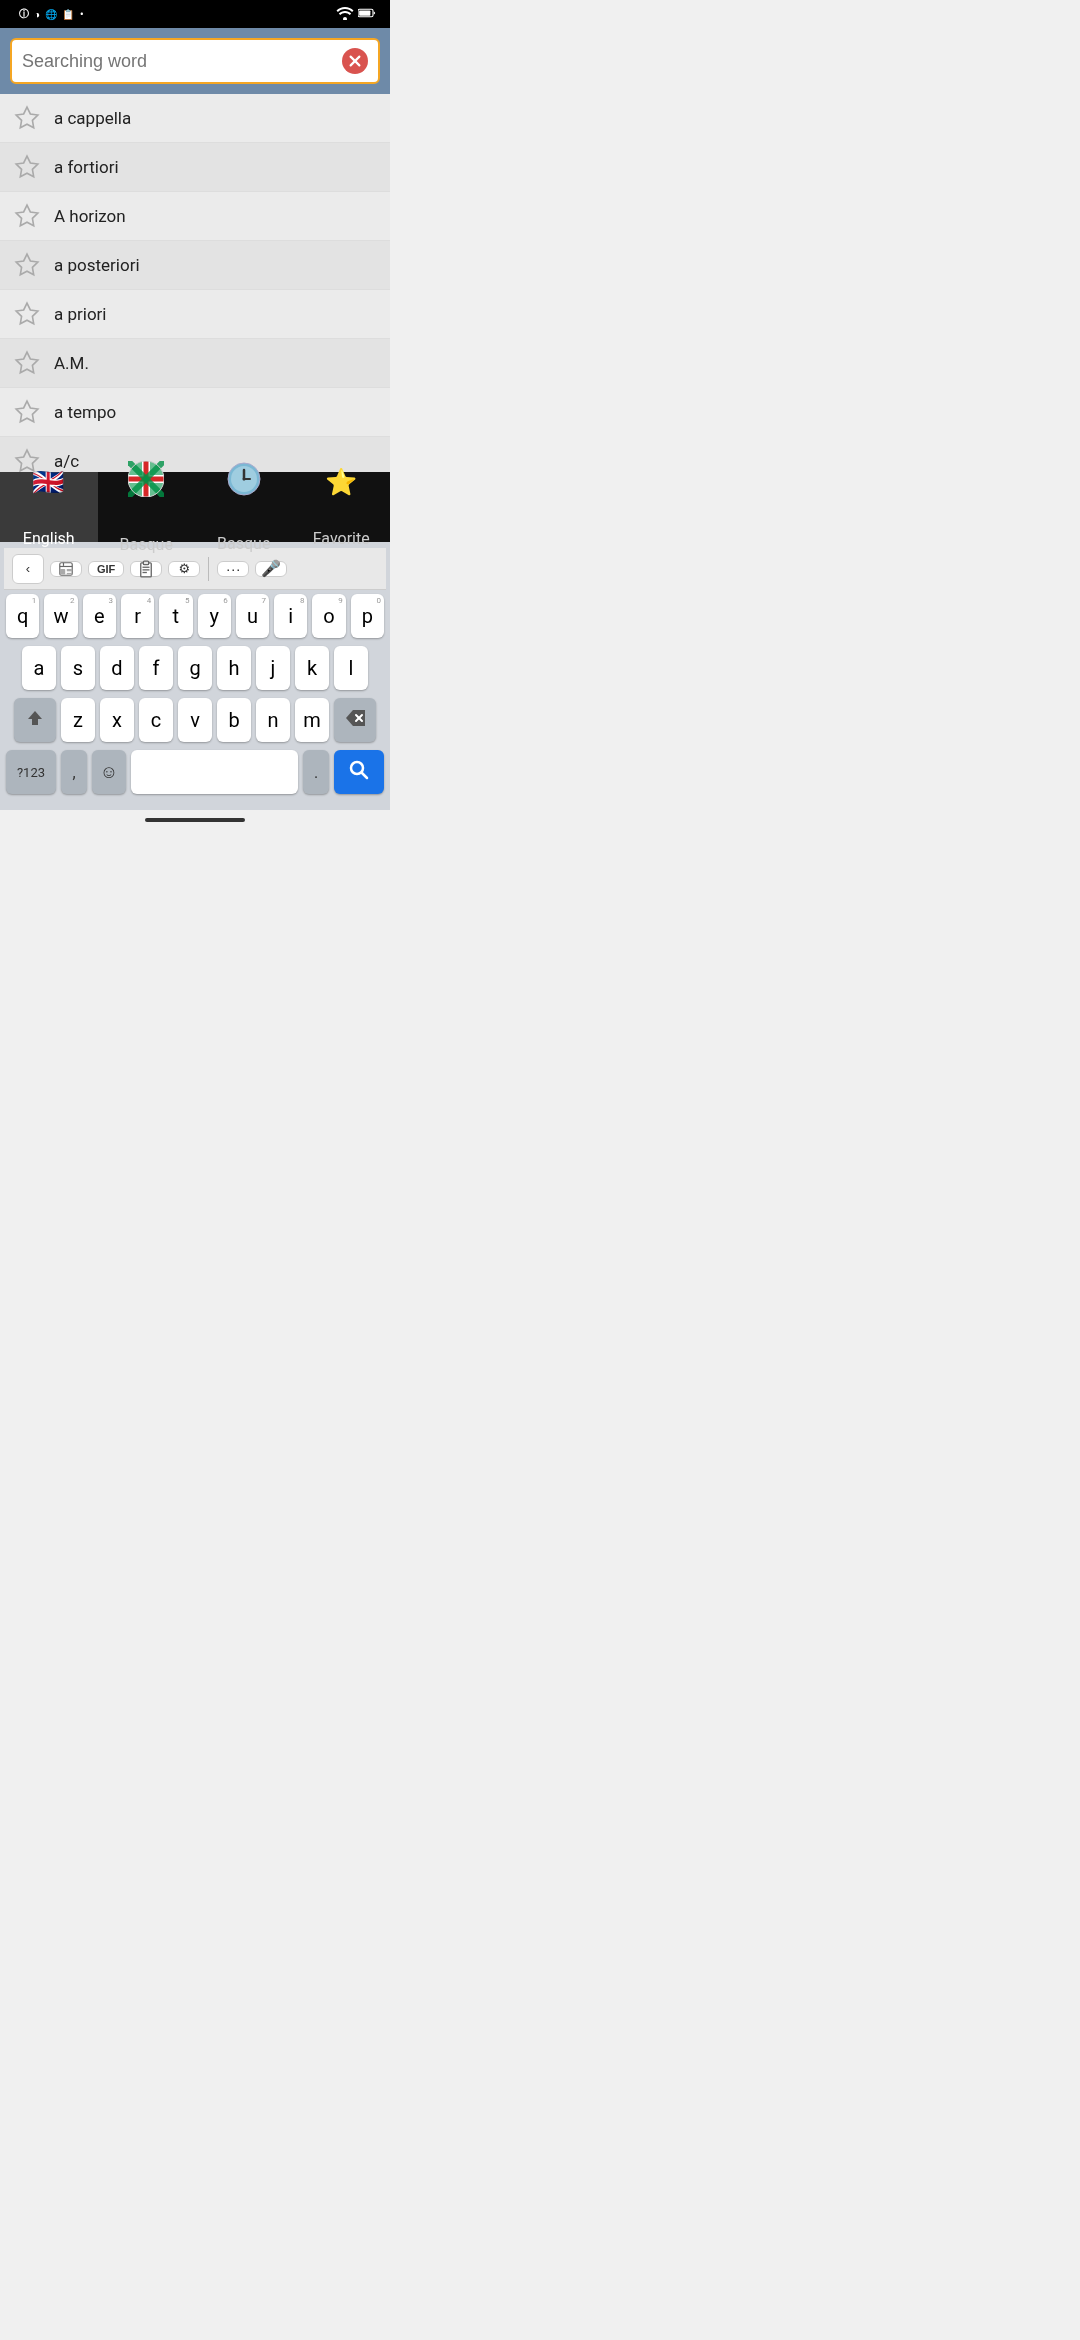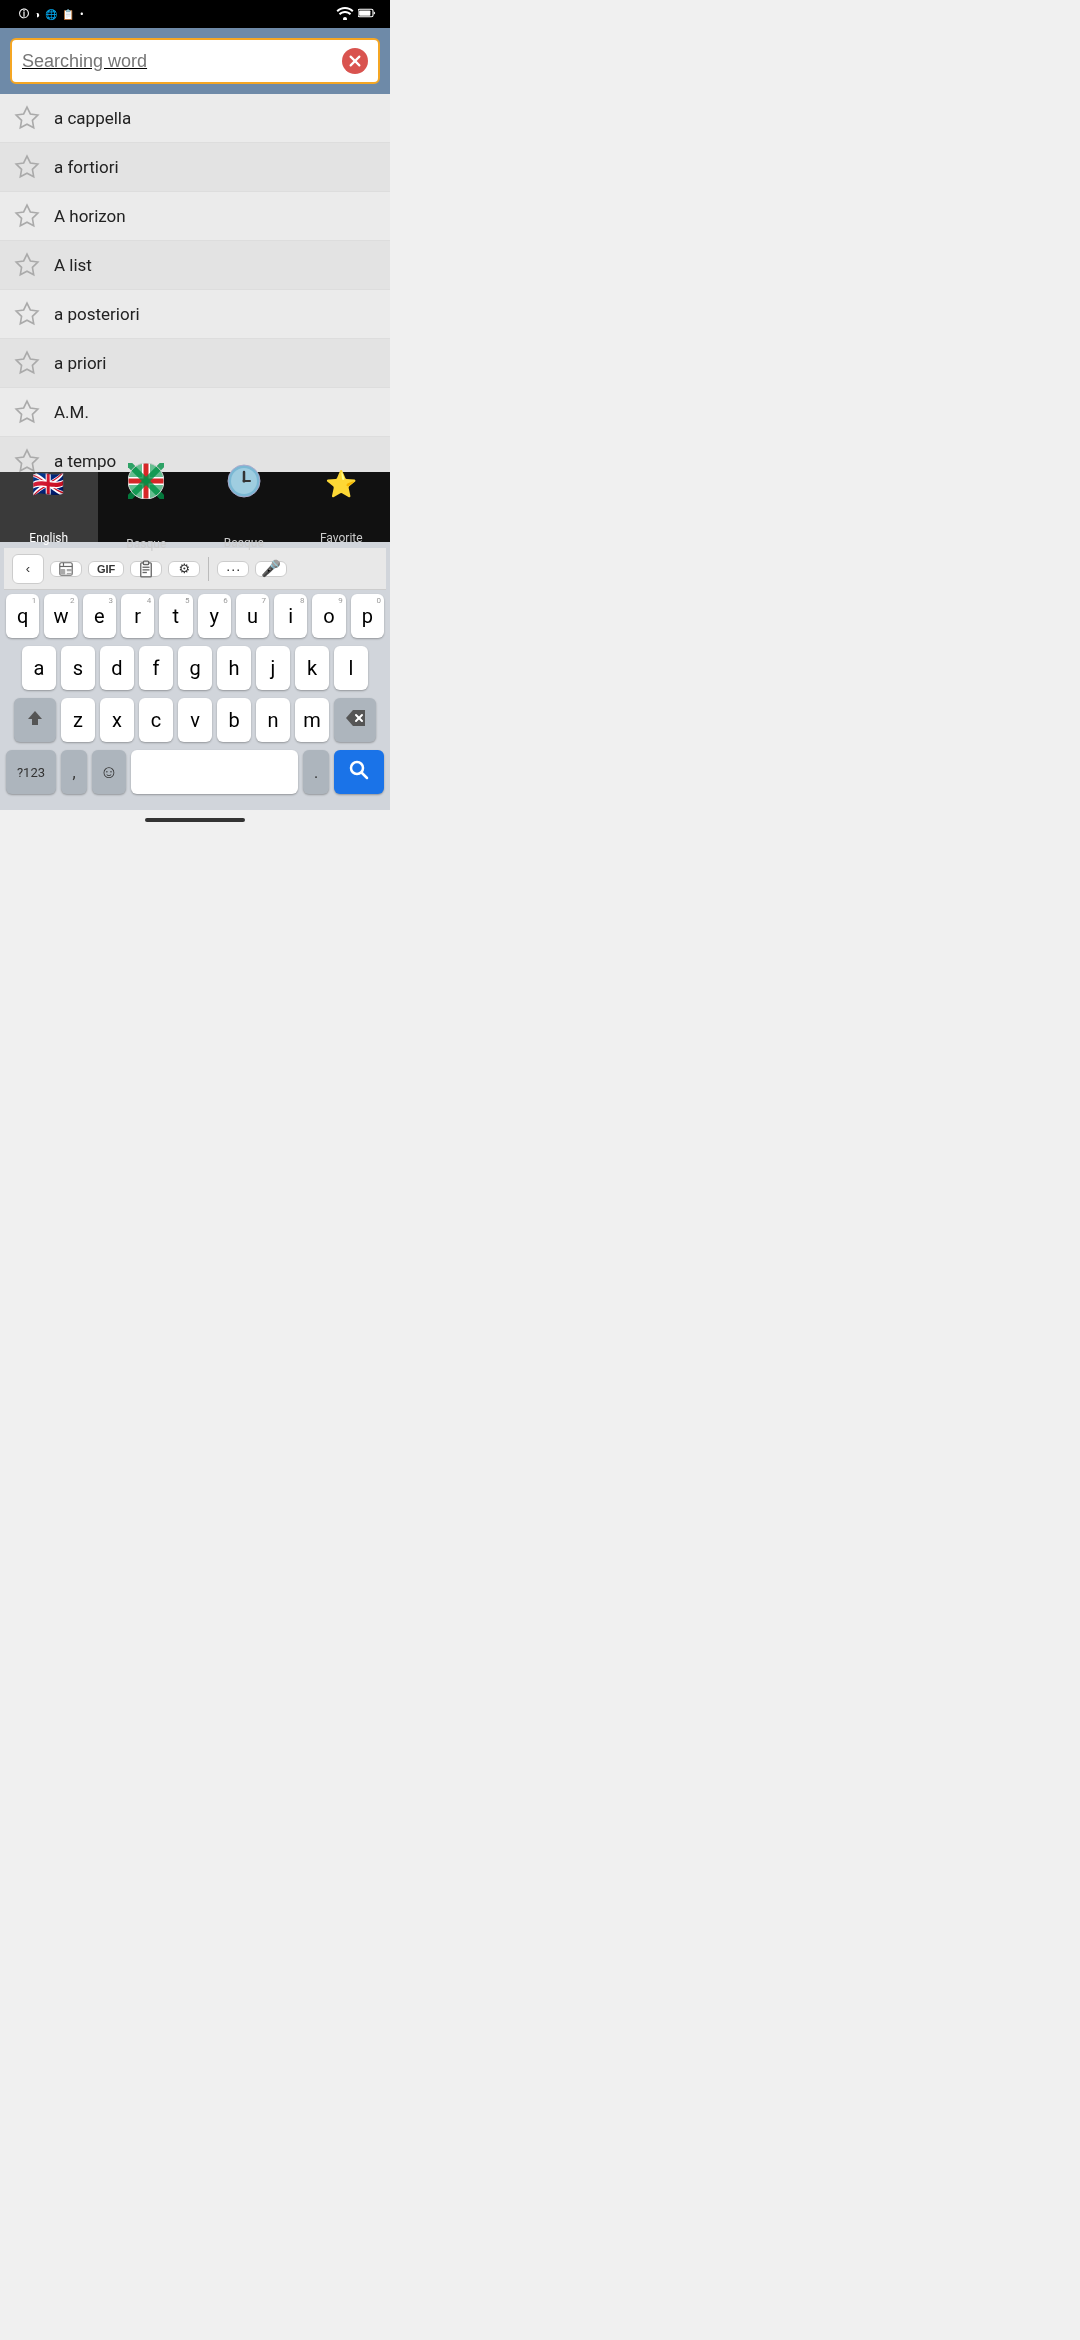--- a/index.html
+++ b/index.html
@@ -28,21 +28,20 @@
     }
     .status-left { display: flex; align-items: center; gap: 5px; }
     .status-right { display: flex; align-items: center; gap: 4px; }
     .status-time { font-size: 13px; font-weight: 700; }
     .status-icon { font-size: 10px; }
 
     
     .search-bar {
       background: #6e8aa8;
       padding: 10px 10px;
-      text-decoration: underline;
     }
     .search-input-wrapper {
       background: #fff;
       border: 2.5px solid #f5a623;
       border-radius: 6px;
       display: flex;
       align-items: center;
       padding: 8px 10px;
       position: relative;
     }
@@ -108,21 +107,21 @@
       align-items: center;
       justify-content: center;
       gap: 4px;
       cursor: pointer;
     }
     .tab-item.active {
       background: #3a3a3a;
     }
     .tab-icon { font-size: 26px; }
     .tab-label {
-      font-size: 12px;
+      font-size: 16px;
       color: #ccc;
       margin-top: 28px;
     }
     .tab-item.active .tab-label { color: #fff; }
 
     
     .keyboard {
       background: #d1d5db;
       padding: 6px 4px 4px;
     }
@@ -298,26 +297,20 @@
     <div class="word-item">
       <svg viewBox="0 0 24 24" class="star-icon">
         <polygon points="12,2 15.09,8.26 22,9.27 17,14.14 18.18,21.02 12,17.77 5.82,21.02 7,14.14 2,9.27 8.91,8.26" fill="none" stroke="#aaa" stroke-width="1.5"></polygon>
       </svg>
       <span class="word-text">A horizon</span>
     </div>
     <div class="word-item">
       <svg viewBox="0 0 24 24" class="star-icon">
         <polygon points="12,2 15.09,8.26 22,9.27 17,14.14 18.18,21.02 12,17.77 5.82,21.02 7,14.14 2,9.27 8.91,8.26" fill="none" stroke="#aaa" stroke-width="1.5"></polygon>
       </svg>
-      <span class="word-text">A list</span>
-    </div>
-    <div class="word-item">
-      <svg viewBox="0 0 24 24" class="star-icon">
-        <polygon points="12,2 15.09,8.26 22,9.27 17,14.14 18.18,21.02 12,17.77 5.82,21.02 7,14.14 2,9.27 8.91,8.26" fill="none" stroke="#aaa" stroke-width="1.5"></polygon>
-      </svg>
       <span class="word-text">a posteriori</span>
     </div>
     <div class="word-item">
       <svg viewBox="0 0 24 24" class="star-icon">
         <polygon points="12,2 15.09,8.26 22,9.27 17,14.14 18.18,21.02 12,17.77 5.82,21.02 7,14.14 2,9.27 8.91,8.26" fill="none" stroke="#aaa" stroke-width="1.5"></polygon>
       </svg>
       <span class="word-text">a priori</span>
     </div>
     <div class="word-item">
       <svg viewBox="0 0 24 24" class="star-icon">

